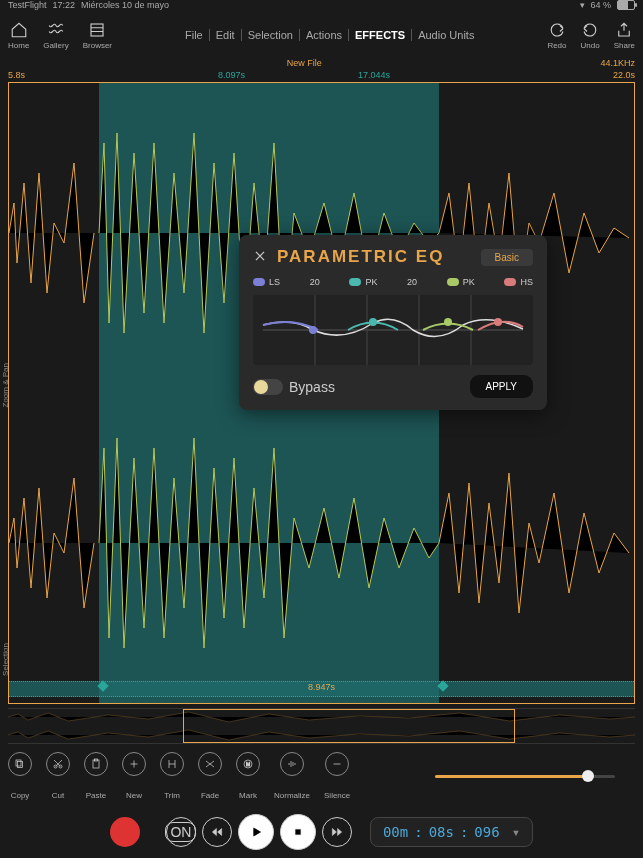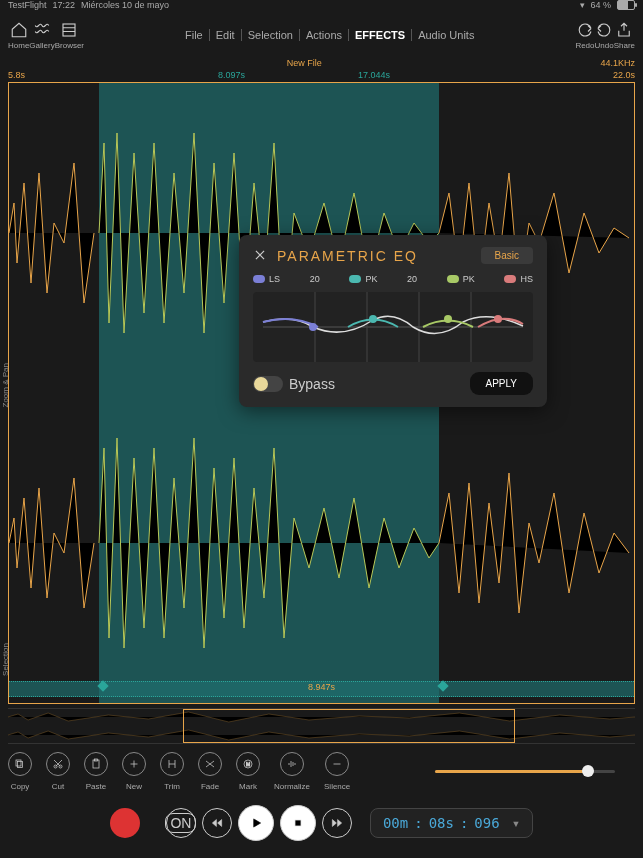--- a/index.html
+++ b/index.html
@@ -2,21 +2,21 @@
 <html><head>
 <meta charset="utf-8">
 <style>
   html,body{margin:0;padding:0;width:643px;height:858px;background:#1a1a1a;color:#ccc;font-family:-apple-system,Helvetica,Arial,sans-serif;font-size:10px;overflow:hidden}
   .status-bar{height:14px;display:flex;justify-content:space-between;align-items:flex-start;padding:0 8px;font-size:9px;color:#aaa}
   .status-left,.status-right{display:flex;gap:6px;align-items:center}
   .battery{width:16px;height:8px;border:1px solid #aaa;border-radius:2px;position:relative}
   .battery::after{content:"";position:absolute;right:-3px;top:2px;width:2px;height:4px;background:#aaa;border-radius:1px}
   .battery i{display:block;width:10px;height:100%;background:#aaa}
   .toolbar{height:42px;display:flex;align-items:center;padding:0 8px}
-  .tb-group{display:flex;}
+  .tb-group{display:flex;gap:14px}
   .tb-btn{display:flex;flex-direction:column;align-items:center;gap:2px;color:#aaa;font-size:8px}
   .tb-icon{width:18px;height:18px;display:flex;align-items:center;justify-content:center}
   .tb-icon svg{width:18px;height:18px;stroke:#ccc;fill:none;stroke-width:1.5}
   .menu{flex:1;display:flex;justify-content:center;gap:0;font-size:11px;color:#aaa}
   .menu span{padding:0 6px;border-left:1px solid #555}
   .menu span:first-child{border-left:none}
   .menu .active{color:#fff;font-weight:bold}
   .file-info{display:flex;justify-content:space-between;padding:2px 8px;font-size:9px}
   .file-center{color:#e8a54a}
   .file-right{color:#e8a54a}
@@ -32,37 +32,37 @@
   .wave-row.bot{top:310px}
   .selection{position:absolute;left:90px;width:340px;top:0;bottom:0;background:rgba(32,110,110,0.7)}
   .sel-time-band{position:absolute;left:0;right:0;bottom:6px;height:14px;background:rgba(32,110,110,0.7);display:flex;justify-content:center;align-items:flex-start;color:#e8a54a;font-size:9px;border-top:1px dotted #2aa59a;border-bottom:1px dotted #2aa59a}
   .sel-time-band .handle{position:absolute;width:8px;height:8px;background:#2aa59a;transform:rotate(45deg)}
   .sel-time-band .h1{left:90px}
   .sel-time-band .h2{left:430px}
   svg.wave{position:absolute;left:0;top:0;width:100%;height:100%}
   .eq-panel{position:absolute;left:230px;top:152px;width:280px;background:#2a2a2a;border-radius:8px;padding:12px 14px;box-shadow:0 4px 20px rgba(0,0,0,.5);z-index:5}
   .eq-head{display:flex;align-items:center;gap:10px;margin-bottom:10px}
   .eq-close svg{width:14px;height:14px;stroke:#ccc;stroke-width:2}
-  .eq-title{color:#e8a54a;font-size:14px;letter-spacing:2px;font-weight:normal;flex:1}
+  .eq-title{color:#e8a54a;font-size:17px;letter-spacing:2px;font-weight:bold;flex:1}
   .eq-basic{background:#3a3a3a;color:#e8a54a;padding:3px 14px;border-radius:4px;font-size:10px}
   .eq-bands{display:flex;justify-content:space-between;margin:8px 0;font-size:9px;align-items:center}
   .band{display:flex;align-items:center;gap:4px}
   .band i{width:12px;height:8px;border-radius:4px;display:inline-block}
   .b-ls i{background:#7b7fd6}.b-pk1 i{background:#4bb8b0}.b-pk2 i{background:#a8c966}.b-hs i{background:#d97b7b}
   .eq-graph{height:70px;background:#222;border-radius:4px;margin:6px 0;position:relative}
   .eq-graph svg{width:100%;height:100%}
   .eq-foot{display:flex;justify-content:space-between;align-items:center;margin-top:10px}
   .toggle{width:30px;height:16px;background:#444;border-radius:8px;position:relative}
   .toggle::after{content:"";position:absolute;left:1px;top:1px;width:14px;height:14px;background:#e8d89a;border-radius:50%}
   .bypass{display:flex;align-items:flex-start;gap:6px;font-size:14px;color:#ccc}
   .apply{background:#111;color:#fff;padding:6px 16px;border-radius:9px;font-size:10px}
   .overview{height:34px;margin:4px 8px;position:relative;background:#1a1a1a;border-top:1px solid #333;border-bottom:1px solid #333}
   .overview .ov-sel{position:absolute;left:175px;width:330px;top:0;bottom:0;border:1px solid #e8a54a}
   .tools{display:flex;align-items:center;padding:4px 8px;gap:14px}
-  .tool{display:flex;flex-direction:column;align-items:center;gap:6px;font-size:8px;color:#aaa}
+  .tool{display:flex;flex-direction:column;align-items:center;gap:15px;font-size:8px;color:#aaa}
   .tool .circ{width:22px;height:22px;border:1px solid #888;border-radius:50%;display:flex;align-items:center;justify-content:center}
   .tool .circ svg{width:12px;height:12px;stroke:#ccc;fill:none;stroke-width:1.5}
   .slider{flex:1;max-width:180px;margin-left:auto;margin-right:20px;height:3px;background:#444;border-radius:2px;position:relative}
   .slider .fill{position:absolute;left:0;top:0;bottom:0;width:85%;background:#e8a54a;border-radius:2px}
   .slider .knob{position:absolute;left:85%;top:-5px;width:12px;height:12px;background:#eee;border-radius:50%;transform:translateX(-50%)}
   .transport{display:flex;align-items:center;justify-content:center;gap:6px;padding:10px 0}
   .rec{width:30px;height:30px;background:#d33;border-radius:50%}
   .tbtn{width:28px;height:28px;border:1.5px solid #ccc;border-radius:50%;display:flex;align-items:center;justify-content:center}
   .tbtn svg{width:14px;height:14px;fill:#ccc;stroke:#ccc}
   .tbtn.play{width:34px;height:34px;background:#fff}

